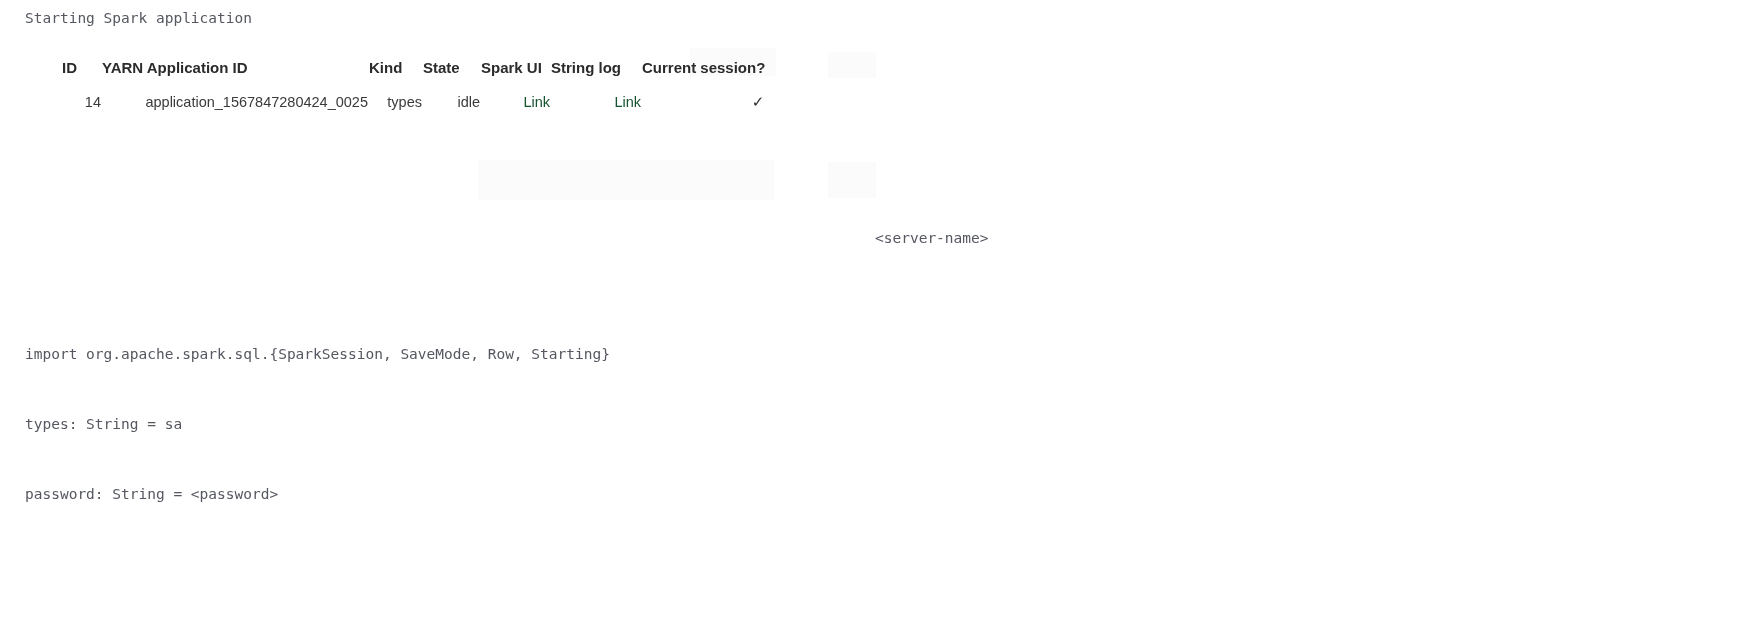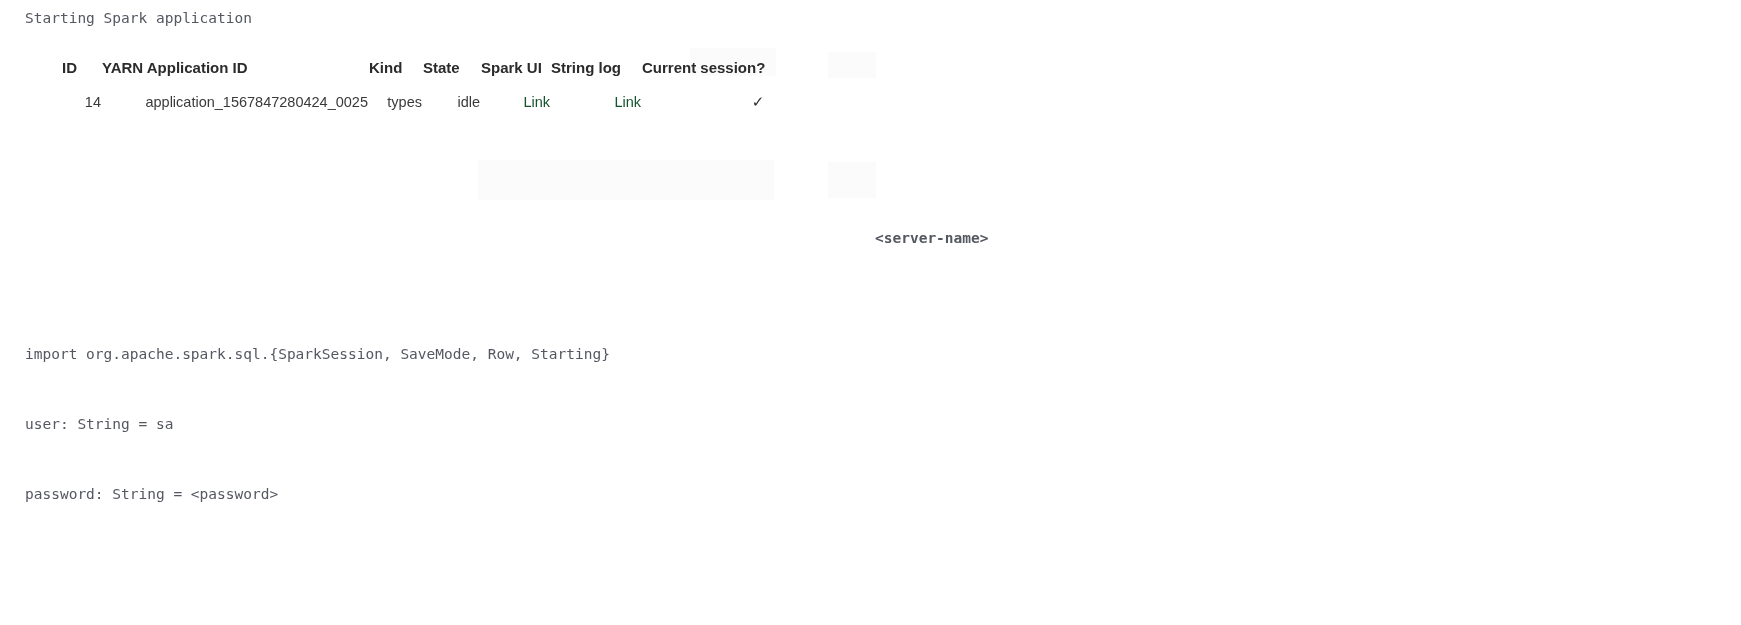--- a/index.html
+++ b/index.html
@@ -110,21 +110,20 @@
   
   .floating-server-name {
     position: absolute;
     left: 875px;
     top: 227px;
     font-family: "DejaVu Sans Mono", "Liberation Mono", monospace;
     font-size: 14.5px;
     line-height: 23.3px;
     color: #555860;
     white-space: pre;
-    font-weight: bold;
   }
 </style>
 </head>
 <body>
 
 <div class="output-root">
 
   <div class="artifact art-1"></div>
   <div class="artifact art-2"></div>
   <div class="artifact art-3"></div>
@@ -160,21 +159,21 @@
           <span class="check-mark">✓</span>
         </td>
       </tr>
     </tbody>
   </table>
 
   <div class="code-block">
     <div class="code-line blank"></div>
     <div class="code-line blank"></div>
     <div class="code-line">import org.apache.spark.sql.{SparkSession, SaveMode, Row, Starting}</div>
-    <div class="code-line">user: String = sa</div>
+    <div class="code-line">types: String = sa</div>
     <div class="code-line">password: String = &lt;password&gt;</div>
     
     
     
     
     
     
     
     
     

